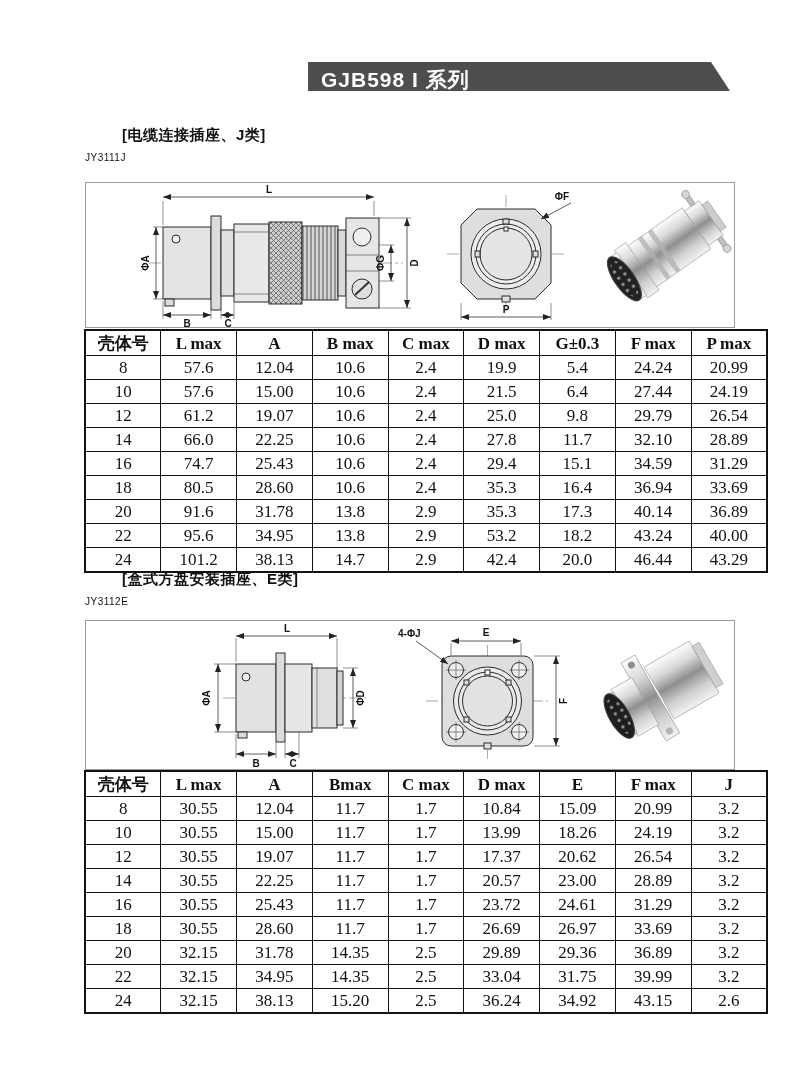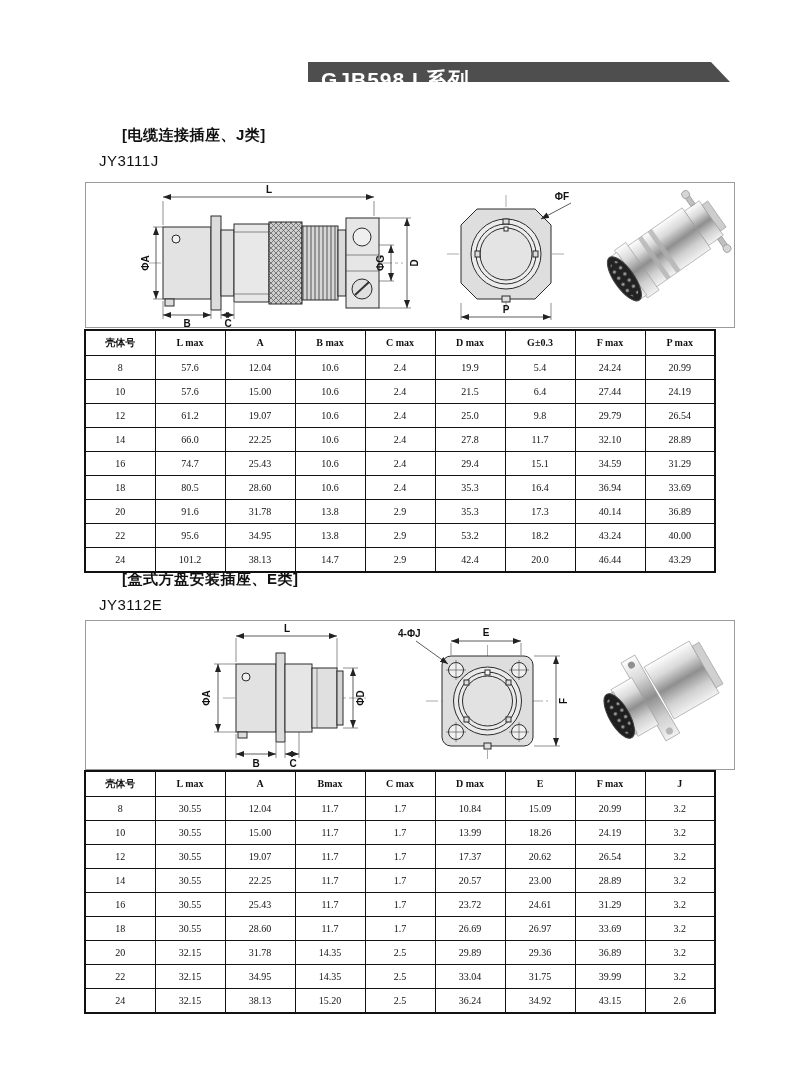--- a/index.html
+++ b/index.html
@@ -1,27 +1,27 @@
 <!DOCTYPE html>
 <html><head>
 <meta charset="utf-8">
 <style>
   html,body{margin:0;padding:0;background:#ffffff;}
   .page{position:relative;width:800px;height:1086px;background:#fff;overflow:hidden;
         font-family:"Liberation Sans",sans-serif;color:#111;}
-  .banner{position:absolute;left:308px;top:62px;width:422px;height:20px;background:#4e4e4e;
+  .banner{position:absolute;left:308px;top:62px;width:422px;height:29px;background:#4e4e4e;
           clip-path:polygon(0 0, calc(100% - 19px) 0, 100% 100%, 0 100%);}
   .banner span{display:block;line-height:35px;padding-left:13px;color:#fff;font-size:21px;
           font-weight:bold;letter-spacing:1px;}
   .sec-label{position:absolute;left:85px;font-size:15px;font-weight:600;letter-spacing:.5px;padding-left:37px;}
-  .sec-model{position:absolute;left:99px;font-size:15px;font-weight:500;letter-spacing:.5px;}
+  .sec-model{position:absolute;left:85px;font-size:10px;font-weight:500;letter-spacing:.5px;}
   .fig-area{position:absolute;left:85px;width:648px;border:1px solid #9b9b9b;background:#fff;}
   .fig{position:absolute;}
-  .spec{position:absolute;left:84px;border-collapse:collapse;width:632px;table-layout:fixed;
-        font-family:"Liberation Serif",serif;font-size:10px;border:2px solid #111;}
+  .spec{position:absolute;left:84px;border-collapse:collapse;width:684px;table-layout:fixed;
+        font-family:"Liberation Serif",serif;font-size:17px;border:2px solid #111;}
   .spec th,.spec td{border:1px solid #111;text-align:center;padding:0;height:23px;line-height:1;}
   .spec th{height:24px;font-weight:bold;}
   
   .ln{stroke:#2b2b2b;stroke-width:1;}
   .ext{stroke:#444;stroke-width:.6;fill:none;}
   .cl{stroke:#888;stroke-width:.7;fill:none;stroke-dasharray:12 3 3 3;}
   .dim{stroke:#333;stroke-width:.8;fill:none;marker-start:url(#mS);marker-end:url(#mE);}
   .ldr{stroke:#333;stroke-width:.8;fill:none;marker-end:url(#mE);}
   .dt{font:bold 10px "Liberation Sans",sans-serif;fill:#111;text-anchor:middle;}
   .dts{font:bold 10px "Liberation Sans",sans-serif;fill:#111;text-anchor:start;}

